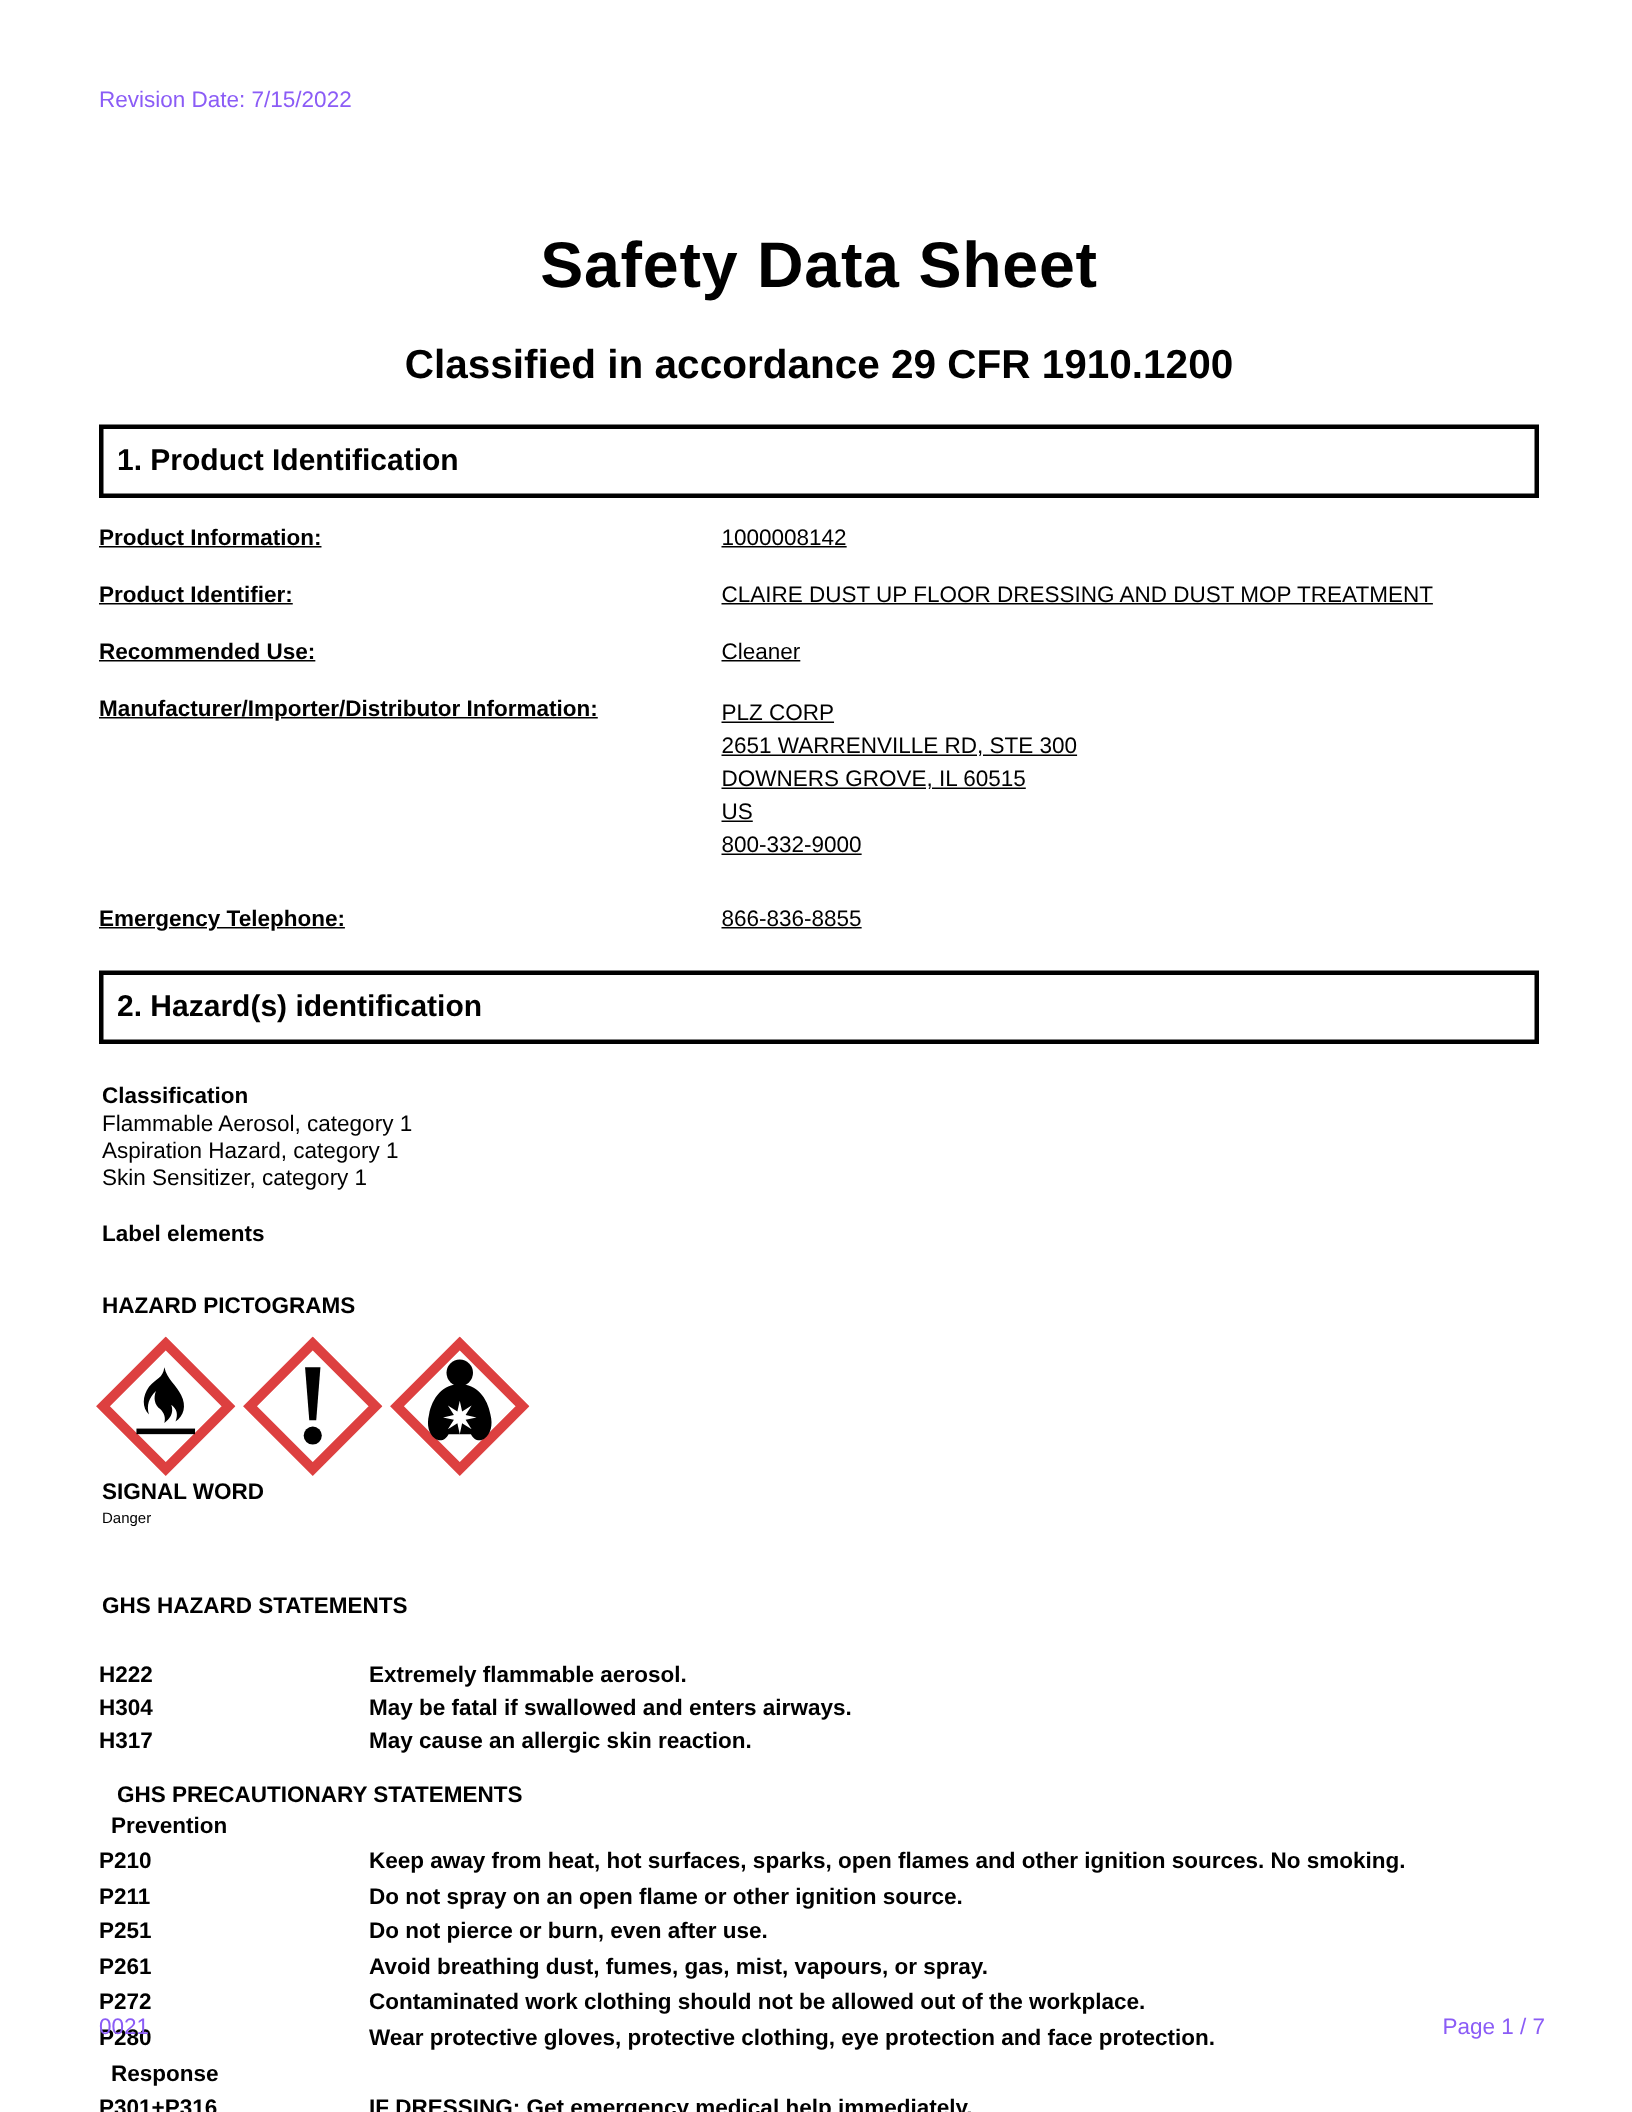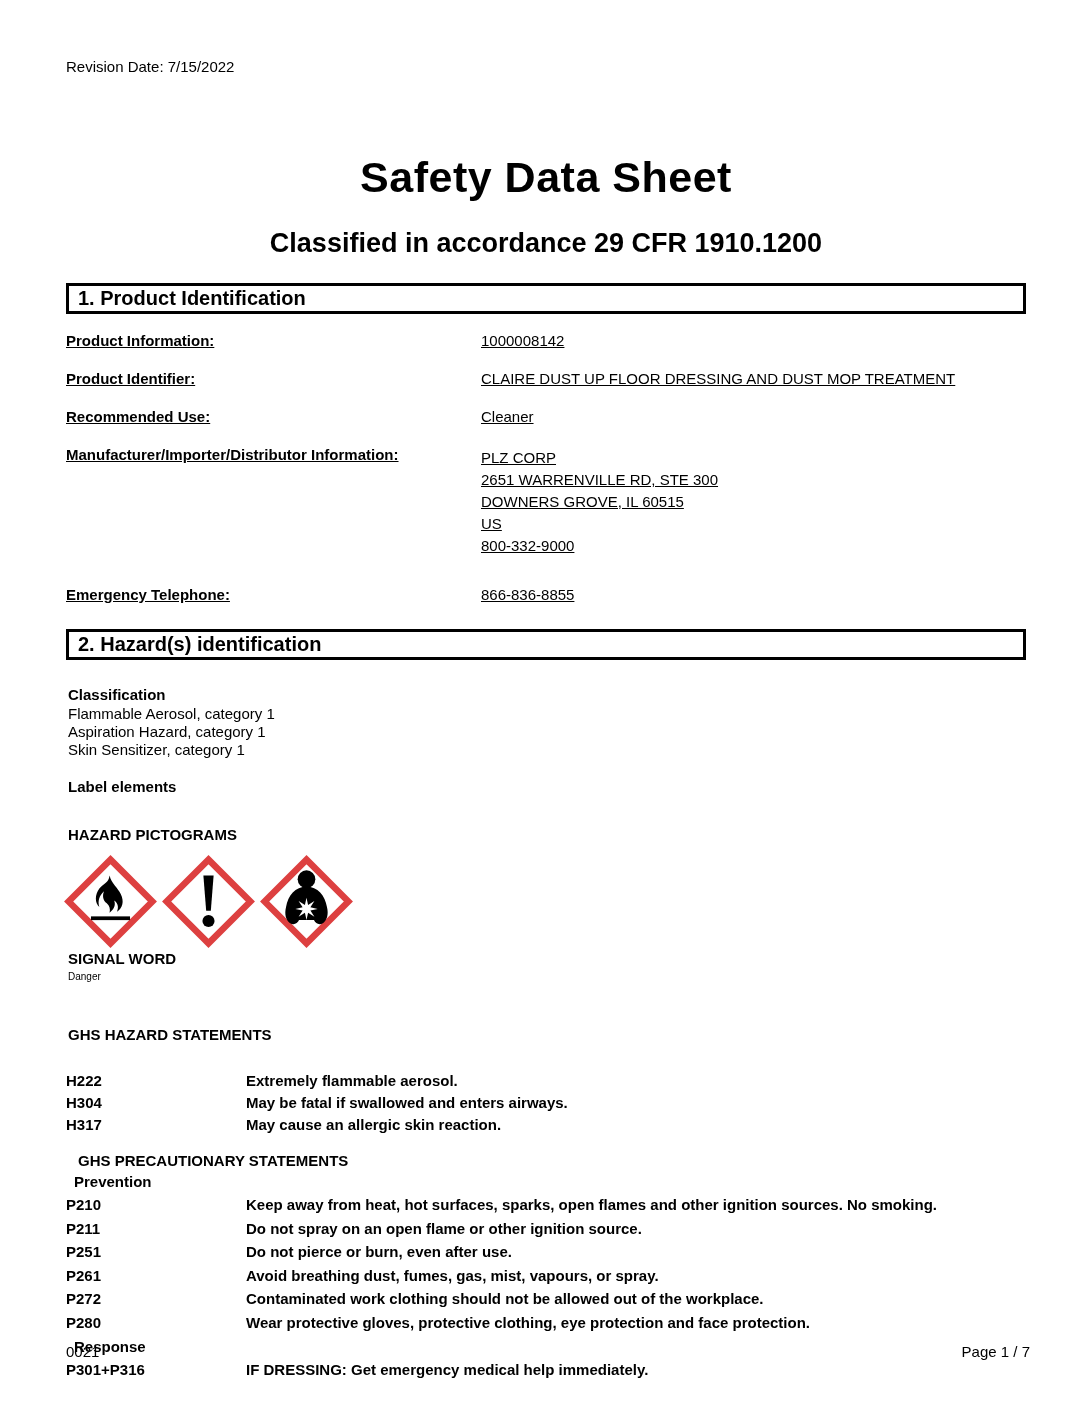--- a/index.html
+++ b/index.html
@@ -9,42 +9,42 @@
     font-family: "Liberation Sans", sans-serif;
     color: #000000;
     position: relative;
   }
   .page {
     width: 1088px; height: 1408px;
     padding: 0 62px 0 66px;
     position: relative;
     overflow: hidden;
   }
-  .muted { color: #000000; }
+  .muted { color: #8b5cf6; }
 
   .revision { margin-top: 58px; font-size: 15px; }
 
   .doc-title {
     margin-top: 78px;
     text-align: center;
     font-size: 43px;
     font-weight: bold;
     letter-spacing: 0.5px;
   }
   .doc-subtitle {
     margin-top: 26px;
     text-align: center;
     font-size: 27px;
     font-weight: bold;
   }
 
   .section-header {
     margin-top: 26px;
     border: 3px solid #000;
-    height: 31px;
+    height: 49px;
     display: flex;
     align-items: center;
     padding-left: 9px;
     font-size: 20px;
     font-weight: bold;
   }
   .section-header.first { margin-top: 24px; }
 
   .info-rows { margin-top: 19px; }
   .info-row {

